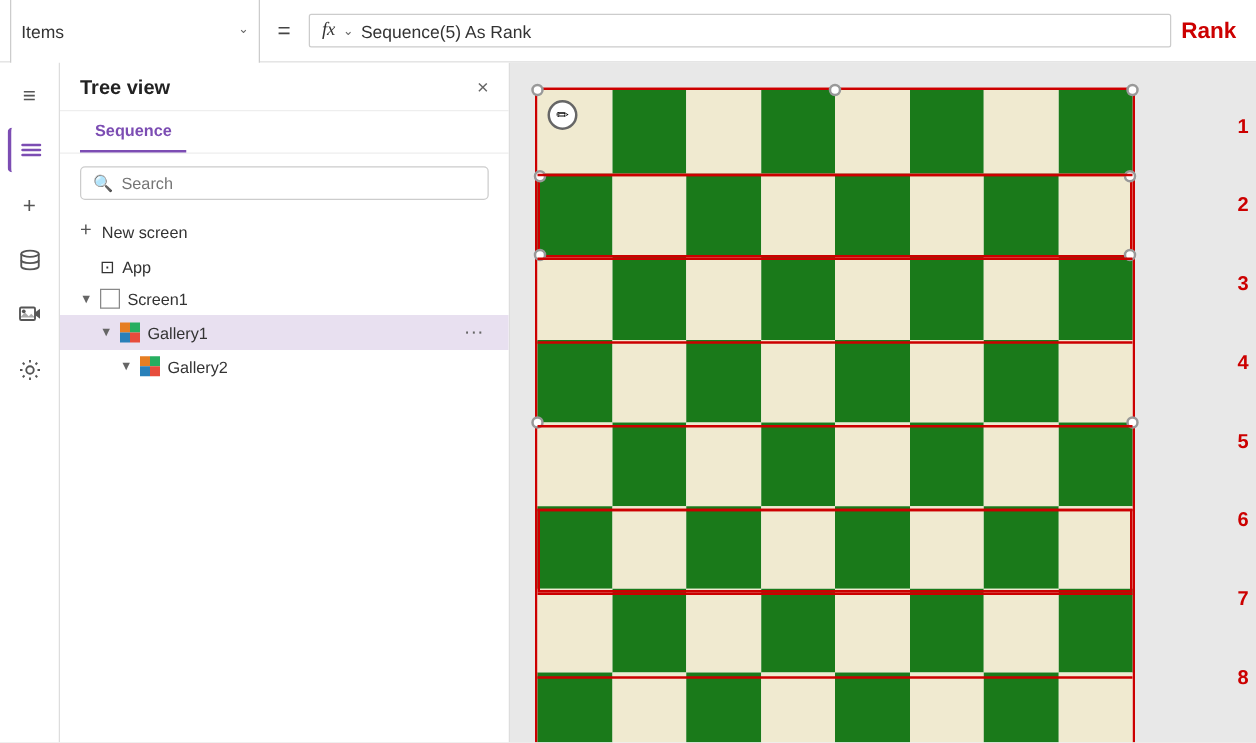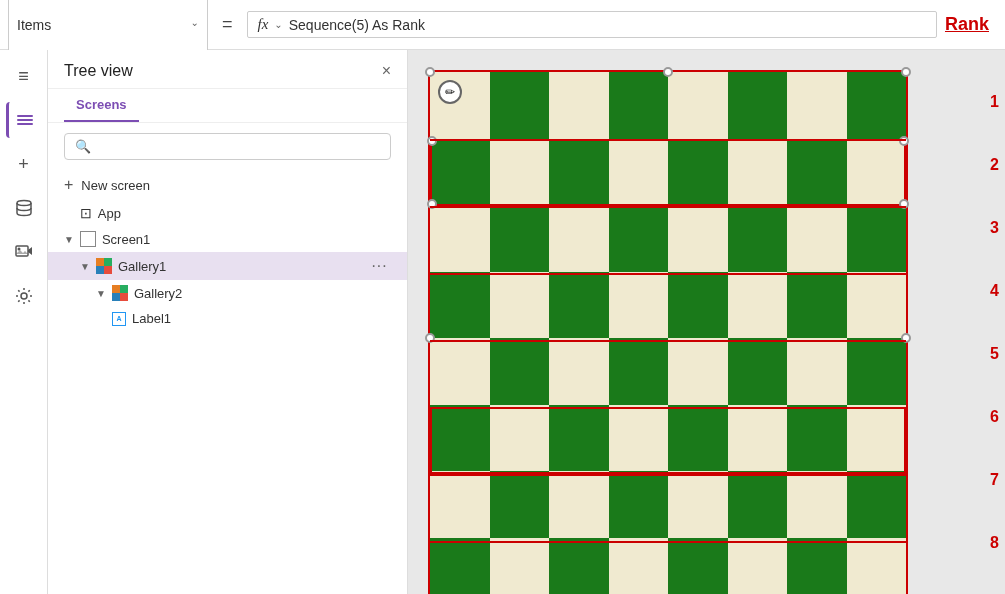--- a/index.html
+++ b/index.html
@@ -20,21 +20,21 @@
       font-size: 18px; color: #444; padding: 4px 6px; cursor: pointer; background: none; border: none;
     }
     .fx-section {
       display: flex; align-items: center; background: #fff; border: 1px solid #ccc;
       border-radius: 2px; padding: 4px 10px; gap: 6px; flex: 1;
     }
     .fx-label { font-style: italic; font-size: 15px; color: #333; font-family: serif; }
     .fx-arrow { font-size: 10px; color: #666; }
     .fx-formula { font-size: 14px; color: #333; }
     .rank-header {
-      font-size: 18px; font-weight: bold; color: #c00; text-decoration: underline; margin-left: auto; padding-right: 8px;
+      font-size: 18px; font-weight: bold; color: #c00; margin-left: auto; padding-right: 8px;
     }
 
     
     .main-area {
       display: flex; flex: 1; overflow: hidden;
     }
 
     
     .icon-sidebar {
       width: 48px; background: #fff; border-right: 1px solid #ddd;
@@ -47,21 +47,21 @@
     .icon-btn.active { border-left: 3px solid #7c4db3; color: #7c4db3; }
 
     
     .tree-panel {
       width: 360px; background: #fff; border-right: 1px solid #ddd; display: flex; flex-direction: column; flex-shrink: 0;
     }
     .tree-header {
       display: flex; align-items: center; justify-content: space-between;
       padding: 12px 16px 8px; border-bottom: 1px solid #eee;
     }
-    .tree-title { font-size: 16px; font-weight: 400; color: #222; }
+    .tree-title { font-size: 16px; font-weight: 700; color: #222; }
     .close-btn { background: none; border: none; cursor: pointer; font-size: 16px; color: #666; }
     .tree-tabs { display: flex; padding: 0 16px; gap: 0; border-bottom: 1px solid #eee; }
     .tree-tab {
       padding: 8px 12px; font-size: 13px; cursor: pointer; color: #444; background: none; border: none;
       border-bottom: 2px solid transparent;
     }
     .tree-tab.active { color: #7c4db3; border-bottom: 2px solid #7c4db3; font-weight: 600; }
     .search-box {
       margin: 10px 16px; display: flex; align-items: center;
       border: 1px solid #ccc; border-radius: 4px; padding: 5px 10px; gap: 6px;
@@ -195,24 +195,25 @@
       </svg>
     </button>
   </div>
 
   <div class="tree-panel">
     <div class="tree-header">
       <span class="tree-title">Tree view</span>
       <button class="close-btn">×</button>
     </div>
     <div class="tree-tabs">
-      <button class="tree-tab active">Screens</button>
+      <button class="tree-tab active">Sequence</button>
     </div>
     <div class="search-box">
       <span class="search-icon">🔍</span>
+      <input class="search-input" type="text" placeholder="Search" style="">
     </div>
     <button class="new-screen-btn">
       <span class="new-screen-plus">+</span>
       <span>New screen</span>
     </button>
     <div class="tree-items">
 
       <div class="tree-item indent1">
         <span style="font-size:14px;">⊡</span>
         <span>App</span>
@@ -241,24 +242,20 @@
         <span class="chevron">▼</span>
         <div class="multi-color-icon">
           <div class="sq1"></div>
             <div class="sq2"></div>
             <div class="sq3"></div>
             <div class="sq4"></div>
         </div>
         <span>Gallery2</span>
       </div>
 
-      <div class="tree-item indent3">
-        <span class="label-icon">A</span>
-        <span>Label1</span>
-      </div>
     </div>
   </div>
 
   <div class="canvas-area">
 
     <div class="checker-container" id="checkerboard">
       <div class="checker-grid" id="checker-grid">
           <div class="checker-cell cream"></div>
           <div class="checker-cell green"></div>
           <div class="checker-cell cream"></div>

